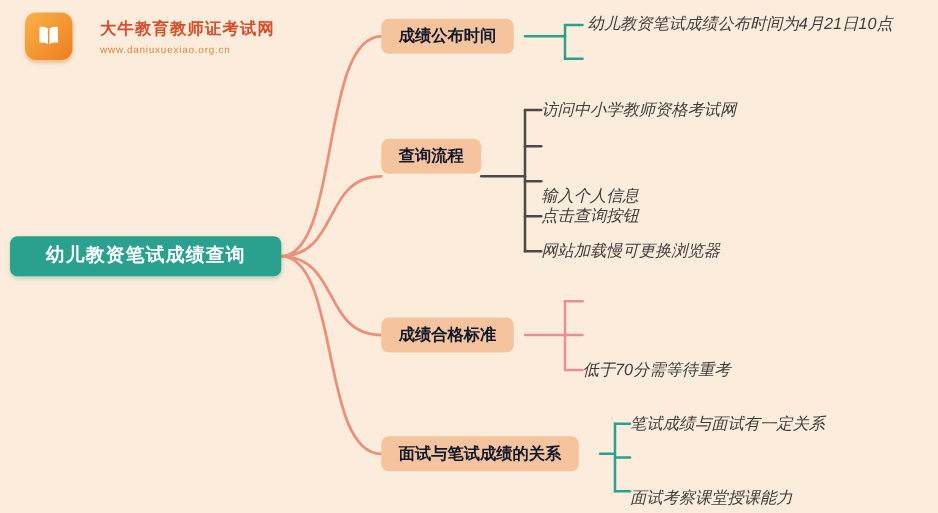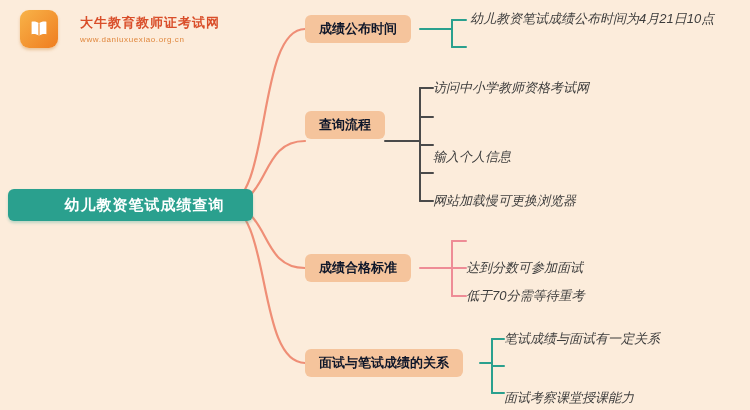--- a/index.html
+++ b/index.html
@@ -20,21 +20,21 @@
     display:flex;align-items:center;justify-content:center;
     box-shadow:0 2px 3px rgba(200,120,30,.35);}
   .logo-title{font-size:13px;font-weight:bold;color:#d94e2a;letter-spacing:1px;white-space:nowrap;}
   .logo-url{font-size:8px;color:#e0873d;letter-spacing:.6px;margin-top:3px;white-space:nowrap;}
 
   
   .root-node{
     position:absolute;left:8px;top:189px;width:217px;height:32px;
     background:#2aa08e;border-radius:6px;color:#ffffff;
     font-size:15px;font-weight:bold;text-align:center;line-height:32px;
-    letter-spacing:1px;z-index:2;box-shadow:0 2px 3px rgba(42,160,142,.3);padding-left:28px;
+    letter-spacing:1px;z-index:2;box-shadow:0 2px 3px rgba(42,160,142,.3);
   }
 
   
   .branch-node{
     position:absolute;height:28px;line-height:28px;padding:0 14px;
     background:#f5c49c;border-radius:6px;color:#0f172a;
     font-size:13px;font-weight:bold;white-space:nowrap;z-index:2;
   }
   .b1{left:305px;top:15px;}
   .b2{left:305px;top:111px;}
@@ -125,21 +125,21 @@
 
   <div class="branch-node b1">成绩公布时间</div>
   <div class="branch-node b2">查询流程</div>
   <div class="branch-node b3">成绩合格标准</div>
   <div class="branch-node b4">面试与笔试成绩的关系</div>
 
   <div class="leaf l10">幼儿教资笔试成绩公布时间为4月21日10点</div>
 
   <div class="leaf l20">访问中小学教师资格考试网</div>
   <div class="leaf l22">输入个人信息</div>
+  <div class="leaf l23">点击查询按钮</div>
   <div class="leaf l24">网站加载慢可更换浏览器</div>
 
-  <div class="leaf l31">达到分数可参加面试</div>
   <div class="leaf l32">低于70分需等待重考</div>
 
   <div class="leaf l40">笔试成绩与面试有一定关系</div>
   <div class="leaf l41">面试考察课堂授课能力</div>
 
 </div>
 
 </body></html>

